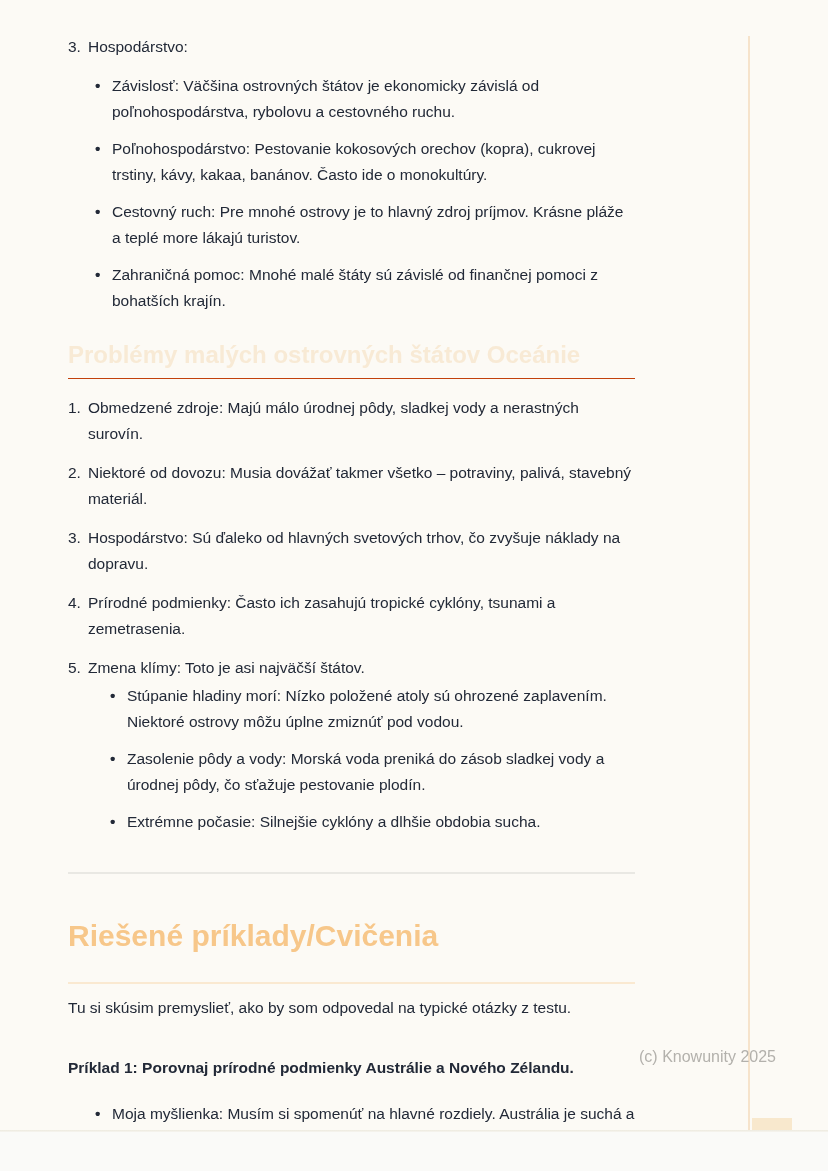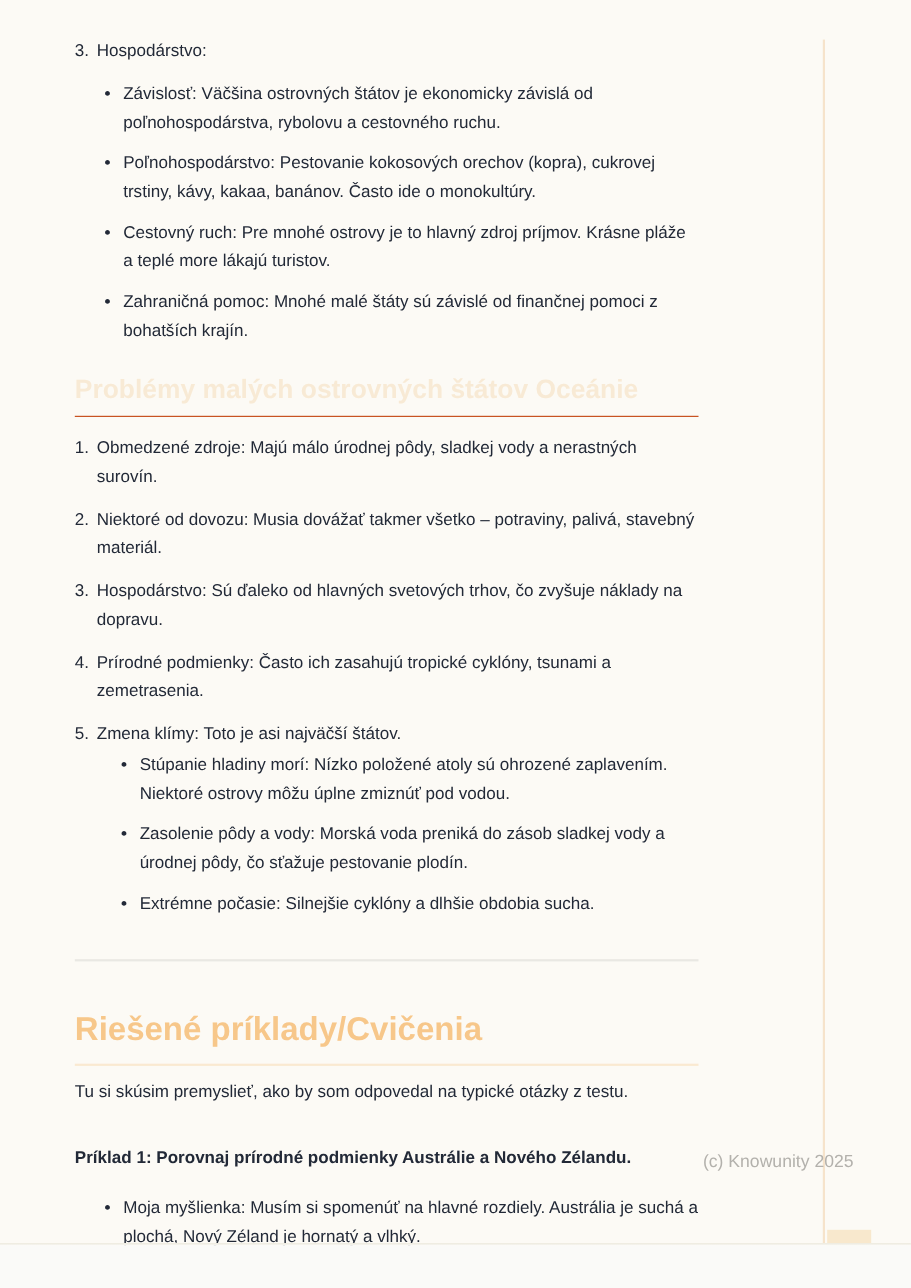--- a/index.html
+++ b/index.html
@@ -49,21 +49,21 @@
     border:none;
     border-top:2px solid #e9e8e3;
     margin:26px 0 0;
   }
   .big-heading {
     margin-top:44px;
     font-size:30px;
     line-height:36px;
     font-weight:bold;
     color:#f7c78a;
-    padding-bottom:13px;
+    padding-bottom:28px;
     border-bottom:2px solid #fae9d1;
   }
   .intro2 { margin-top:11px; }
   .example-title { margin-top:34px; font-weight:bold; }
   .example-bullets { margin-top:20px; }
 
   
   .margin-guide {
     position:absolute;
     left:748px; top:36px;

